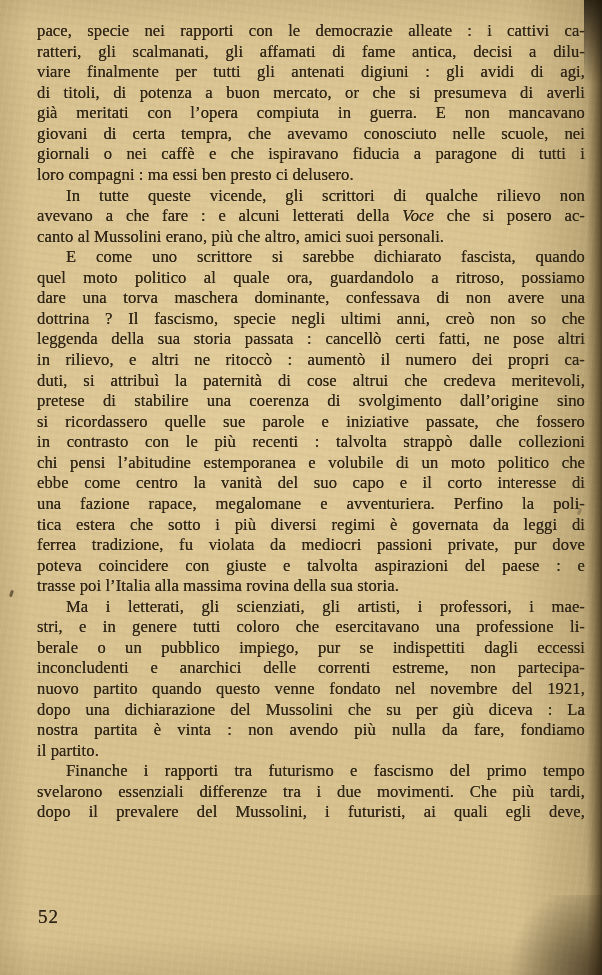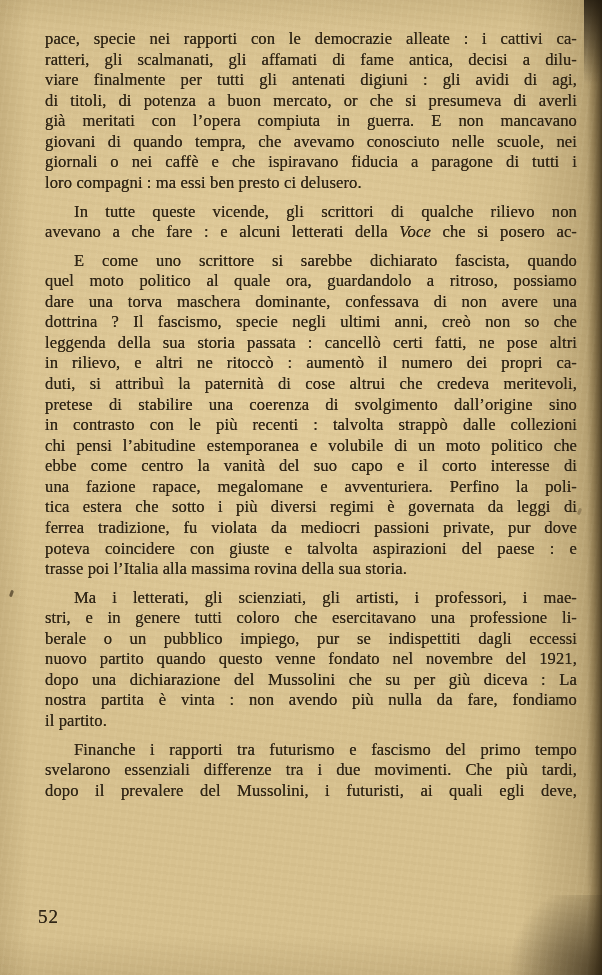--- a/index.html
+++ b/index.html
@@ -64,21 +64,21 @@
   .text-block {
     position: absolute;
     left: 37px;
     top: 21px;
     width: 548px;
     font-size: 16.6px;
     line-height: 20.57px;
     text-shadow: 0 0 0.4px rgba(47,37,22,0.85);
     letter-spacing: 0.1px;
   }
-  .para { margin: 8px; }
+  .para { margin: 0; }
   .line {
     height: 20.57px;
     overflow: visible;
     white-space: normal;
     text-align: justify;
     text-align-last: justify;
     hyphens: none;
   }
   .line.endline { text-align-last: left; }
   .line.indent { text-indent: 29px; }
@@ -97,50 +97,53 @@
 
 <div class="page">
 
   <div class="text-block" id="text-block">
       <div class="para">
         <div class="line"><span>pace, specie nei rapporti con le democrazie alleate : i cattivi ca-</span></div>
         <div class="line"><span>ratteri, gli scalmanati, gli affamati di fame antica, decisi a dilu-</span></div>
         <div class="line"><span>viare finalmente per tutti gli antenati digiuni : gli avidi di agi,</span></div>
         <div class="line"><span>di titoli, di potenza a buon mercato, or che si presumeva di averli</span></div>
         <div class="line"><span>già meritati con l’opera compiuta in guerra. E non mancavano</span></div>
-        <div class="line"><span>giovani di quando tempra, che avevamo conosciuto nelle scuole, nei</span></div>
+        <div class="line"><span>giovani di certa tempra, che avevamo conosciuto nelle scuole, nei</span></div>
         <div class="line"><span>giornali o nei caffè e che ispiravano fiducia a paragone di tutti i</span></div>
         <div class="line endline"><span>loro compagni : ma essi ben presto ci delusero.</span></div>
       </div>
       <div class="para">
         <div class="line indent"><span>In tutte queste vicende, gli scrittori di qualche rilievo non</span></div>
         <div class="line"><span>avevano a che fare : e alcuni letterati della </span><i>Voce</i><span> che si posero ac-</span></div>
+        <div class="line endline"><span>canto al Mussolini erano, più che altro, amici suoi personali.</span></div>
       </div>
       <div class="para">
         <div class="line indent"><span>E come uno scrittore si sarebbe dichiarato fascista, quando</span></div>
         <div class="line"><span>quel moto politico al quale ora, guardandolo a ritroso, possiamo</span></div>
         <div class="line"><span>dare una torva maschera dominante, confessava di non avere una</span></div>
         <div class="line"><span>dottrina ? Il fascismo, specie negli ultimi anni, creò non so che</span></div>
         <div class="line"><span>leggenda della sua storia passata : cancellò certi fatti, ne pose altri</span></div>
         <div class="line"><span>in rilievo, e altri ne ritoccò : aumentò il numero dei propri ca-</span></div>
         <div class="line"><span>duti, si attribuì la paternità di cose altrui che credeva meritevoli,</span></div>
         <div class="line"><span>pretese di stabilire una coerenza di svolgimento dall’origine sino</span></div>
+        <div class="line"><span>si ricordassero quelle sue parole e iniziative passate, che fossero</span></div>
         <div class="line"><span>in contrasto con le più recenti : talvolta strappò dalle collezioni</span></div>
         <div class="line"><span>chi pensi l’abitudine estemporanea e volubile di un moto politico che</span></div>
         <div class="line"><span>ebbe come centro la vanità del suo capo e il corto interesse di</span></div>
         <div class="line"><span>una fazione rapace, megalomane e avventuriera. Perfino la poli-</span></div>
         <div class="line"><span>tica estera che sotto i più diversi regimi è governata da leggi di</span></div>
         <div class="line"><span>ferrea tradizione, fu violata da mediocri passioni private, pur dove</span></div>
         <div class="line"><span>poteva coincidere con giuste e talvolta aspirazioni del paese : e</span></div>
         <div class="line endline"><span>trasse poi l’Italia alla massima rovina della sua storia.</span></div>
       </div>
       <div class="para">
         <div class="line indent"><span>Ma i letterati, gli scienziati, gli artisti, i professori, i mae-</span></div>
         <div class="line"><span>stri, e in genere tutti coloro che esercitavano una professione li-</span></div>
         <div class="line"><span>berale o un pubblico impiego, pur se indispettiti dagli eccessi</span></div>
+        <div class="line"><span>inconcludenti e anarchici delle correnti estreme, non partecipa-</span></div>
         <div class="line"><span>nuovo partito quando questo venne fondato nel novembre del 1921,</span></div>
         <div class="line"><span>dopo una dichiarazione del Mussolini che su per giù diceva : La</span></div>
         <div class="line"><span>nostra partita è vinta : non avendo più nulla da fare, fondiamo</span></div>
         <div class="line endline"><span>il partito.</span></div>
       </div>
       <div class="para">
         <div class="line indent"><span>Finanche i rapporti tra futurismo e fascismo del primo tempo</span></div>
         <div class="line"><span>svelarono essenziali differenze tra i due movimenti. Che più tardi,</span></div>
         <div class="line"><span>dopo il prevalere del Mussolini, i futuristi, ai quali egli deve,</span></div>
       </div>

